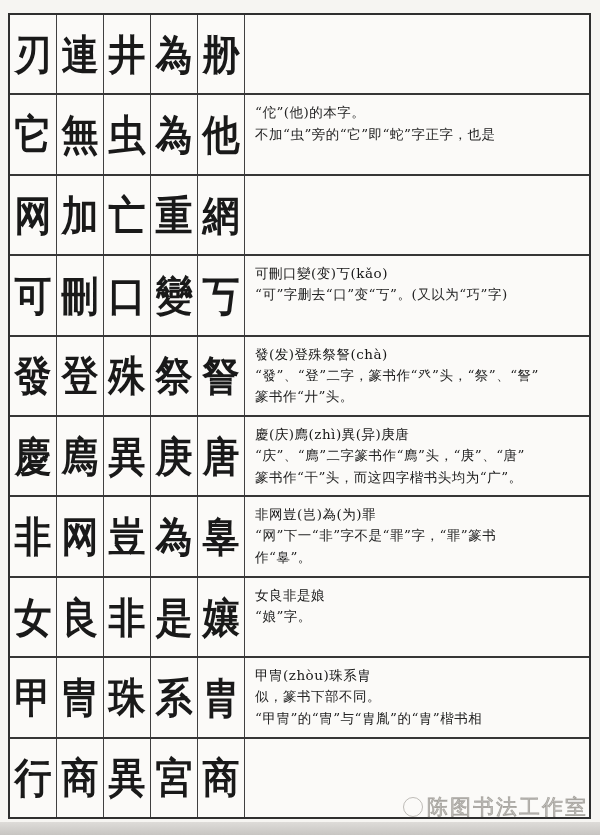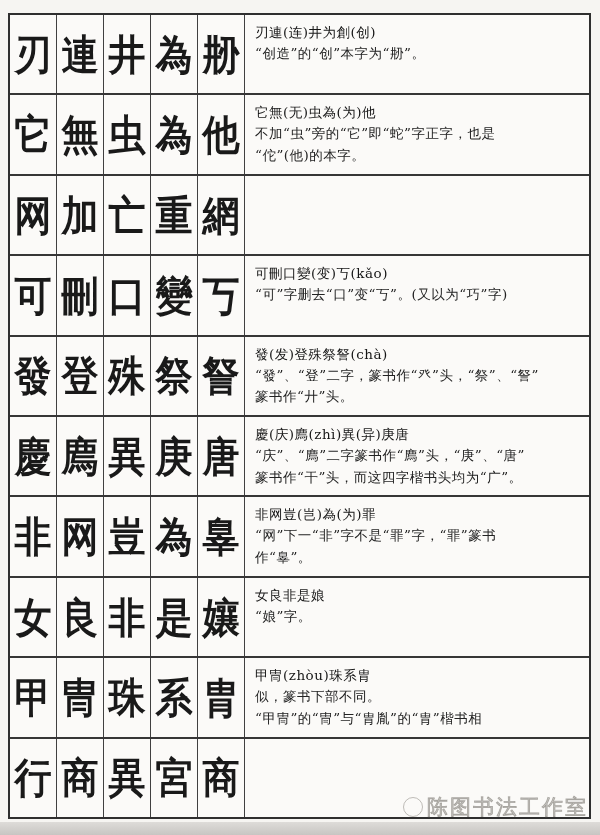--- a/index.html
+++ b/index.html
@@ -83,47 +83,41 @@
         </div>
       <div class="seal-cell">
           <span class="seal-glyph">井</span>
         </div>
       <div class="seal-cell">
           <span class="seal-glyph">為</span>
         </div>
       <div class="seal-cell">
           <span class="seal-glyph">刱</span>
         </div>
-      <div class="text-cell">
-        <div class="head-line">刃連(连)井为創(创)</div>
-        <div class="note-line">“创造”的“创”本字为“刱”。</div>
-        <div class="note-line"></div>
-      </div>
     </div>
 
     <div class="row">
       <div class="seal-cell">
           <span class="seal-glyph">它</span>
         </div>
       <div class="seal-cell">
           <span class="seal-glyph">無</span>
         </div>
       <div class="seal-cell">
           <span class="seal-glyph">虫</span>
         </div>
       <div class="seal-cell">
           <span class="seal-glyph">為</span>
         </div>
       <div class="seal-cell">
           <span class="seal-glyph">他</span>
         </div>
       <div class="text-cell">
-        <div class="head-line">它無(无)虫為(为)他</div>
+        <div class="note-line">“佗”(他)的本字。</div>
         <div class="note-line">不加“虫”旁的“它”即“蛇”字正字，也是</div>
-        <div class="note-line">“佗”(他)的本字。</div>
       </div>
     </div>
 
     <div class="row">
       <div class="seal-cell">
           <span class="seal-glyph">网</span>
         </div>
       <div class="seal-cell">
           <span class="seal-glyph">加</span>
         </div>

